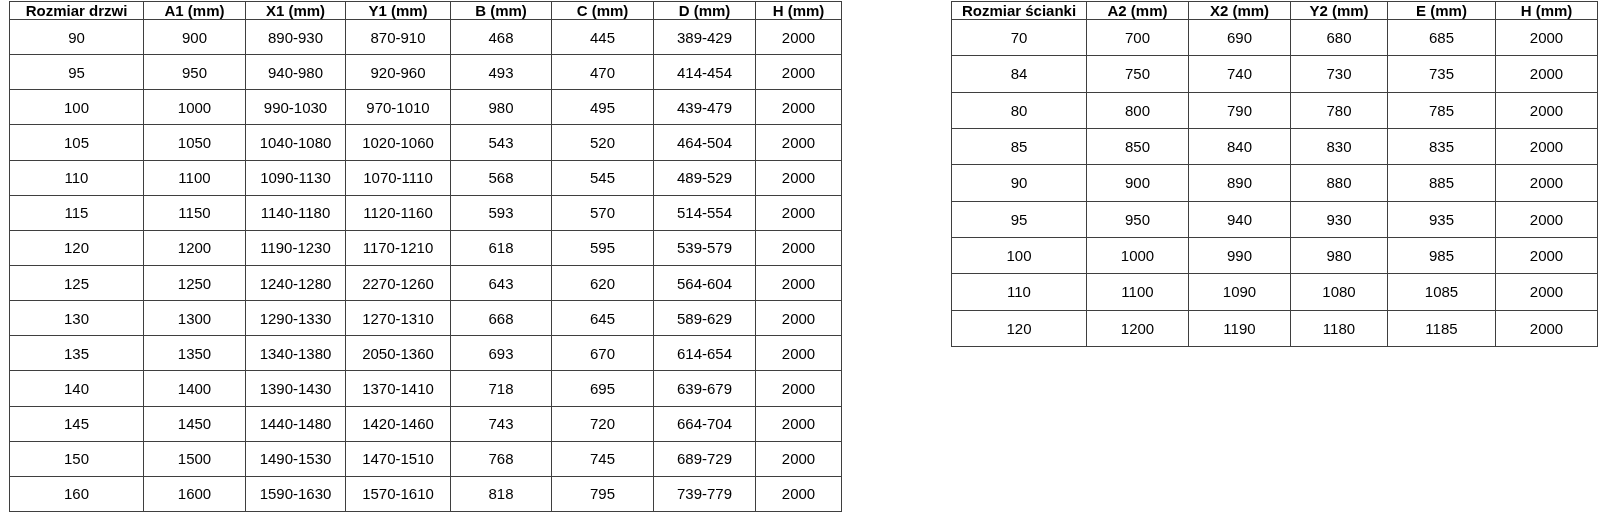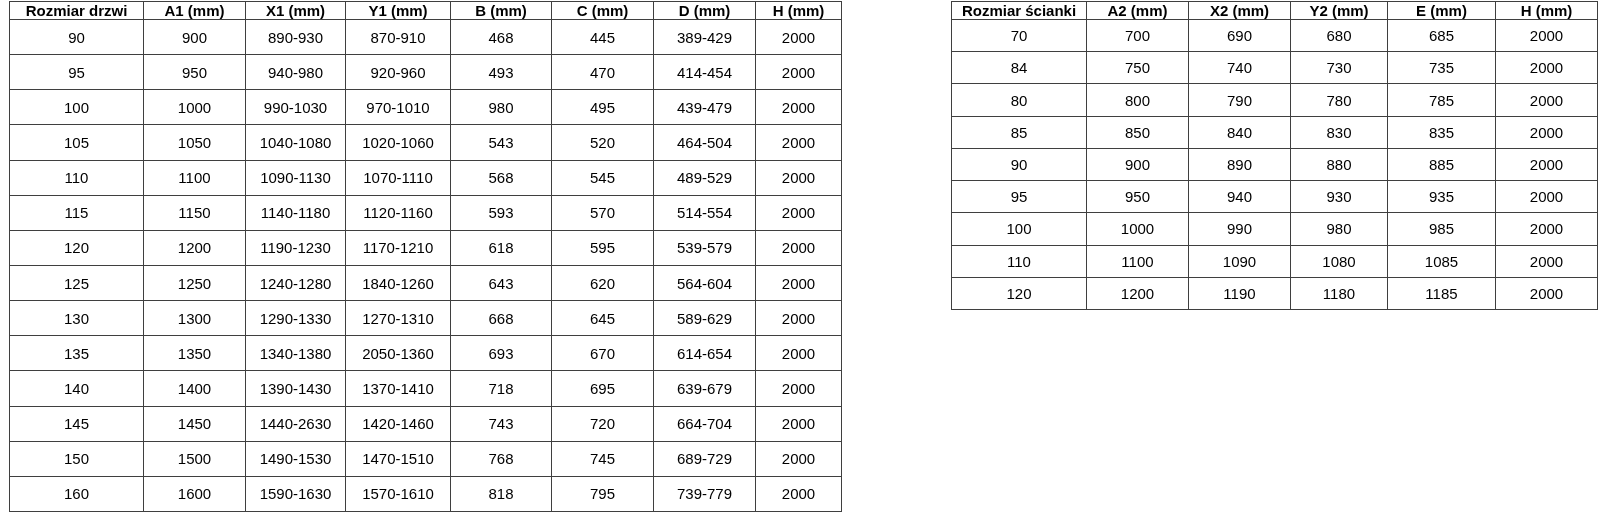--- a/index.html
+++ b/index.html
@@ -25,21 +25,21 @@
     text-align: center;
     vertical-align: middle;
     padding: 0 2px;
     white-space: nowrap;
     overflow: hidden;
   }
   table.spec-table th { font-weight: 700; }
   
   .t-door { left: 1px; top: 1px; width: 832px; height: 511px; margin-left: 8px; }
   
-  .t-wall { left: 951px; top: 1px; width: 646px; height: 309px; }
+  .t-wall { left: 951px; top: 1px; width: 646px; height: 346px; }
 </style>
 </head>
 <body>
 
 <div class="canvas">
 
   <table class="spec-table t-door">
     <colgroup>
       <col style="width:134px">
       <col style="width:102px">
@@ -130,21 +130,21 @@
           <td>1170-1210</td>
           <td>618</td>
           <td>595</td>
           <td>539-579</td>
           <td>2000</td>
         </tr>
         <tr>
           <td>125</td>
           <td>1250</td>
           <td>1240-1280</td>
-          <td>1840-1260</td>
+          <td>2270-1260</td>
           <td>643</td>
           <td>620</td>
           <td>564-604</td>
           <td>2000</td>
         </tr>
         <tr>
           <td>130</td>
           <td>1300</td>
           <td>1290-1330</td>
           <td>1270-1310</td>
@@ -169,21 +169,21 @@
           <td>1390-1430</td>
           <td>1370-1410</td>
           <td>718</td>
           <td>695</td>
           <td>639-679</td>
           <td>2000</td>
         </tr>
         <tr>
           <td>145</td>
           <td>1450</td>
-          <td>1440-2630</td>
+          <td>1440-1480</td>
           <td>1420-1460</td>
           <td>743</td>
           <td>720</td>
           <td>664-704</td>
           <td>2000</td>
         </tr>
         <tr>
           <td>150</td>
           <td>1500</td>
           <td>1490-1530</td>

